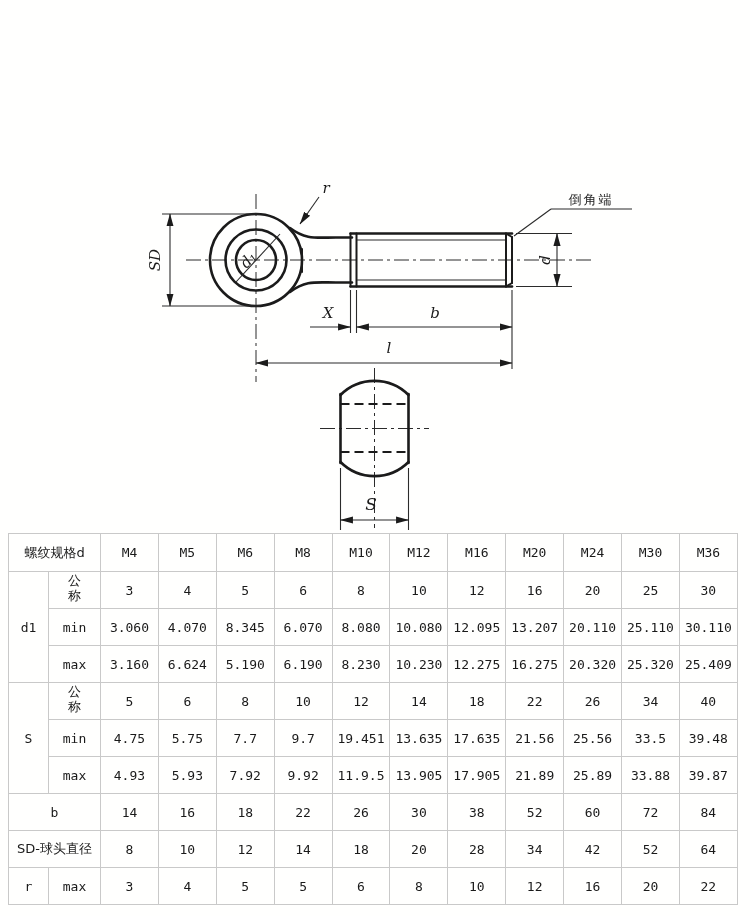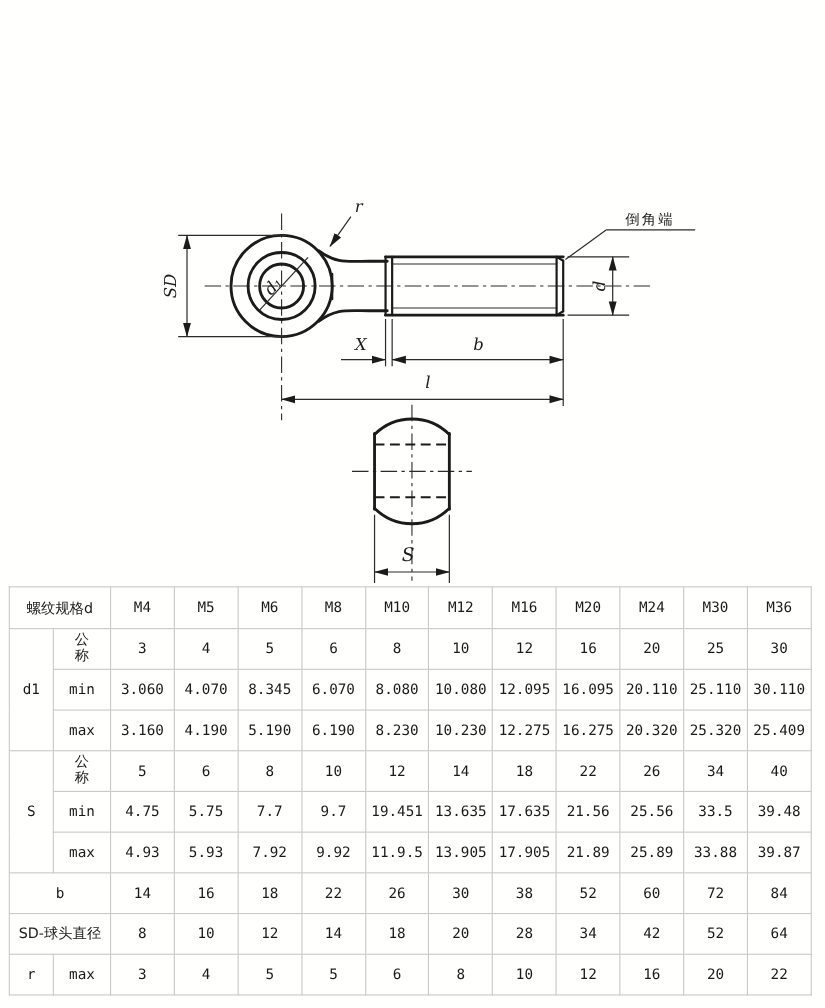--- a/index.html
+++ b/index.html
@@ -140,29 +140,29 @@
     </tr>
     <tr>
       <td>min</td>
       <td>3.060</td>
       <td>4.070</td>
       <td>8.345</td>
       <td>6.070</td>
       <td>8.080</td>
       <td>10.080</td>
       <td>12.095</td>
-      <td>16.095</td>
+      <td>13.207</td>
       <td>20.110</td>
       <td>25.110</td>
       <td>30.110</td>
     </tr>
     <tr>
       <td>max</td>
       <td>3.160</td>
-      <td>4.190</td>
+      <td>6.624</td>
       <td>5.190</td>
       <td>6.190</td>
       <td>8.230</td>
       <td>10.230</td>
       <td>12.275</td>
       <td>16.275</td>
       <td>20.320</td>
       <td>25.320</td>
       <td>25.409</td>
     </tr>

